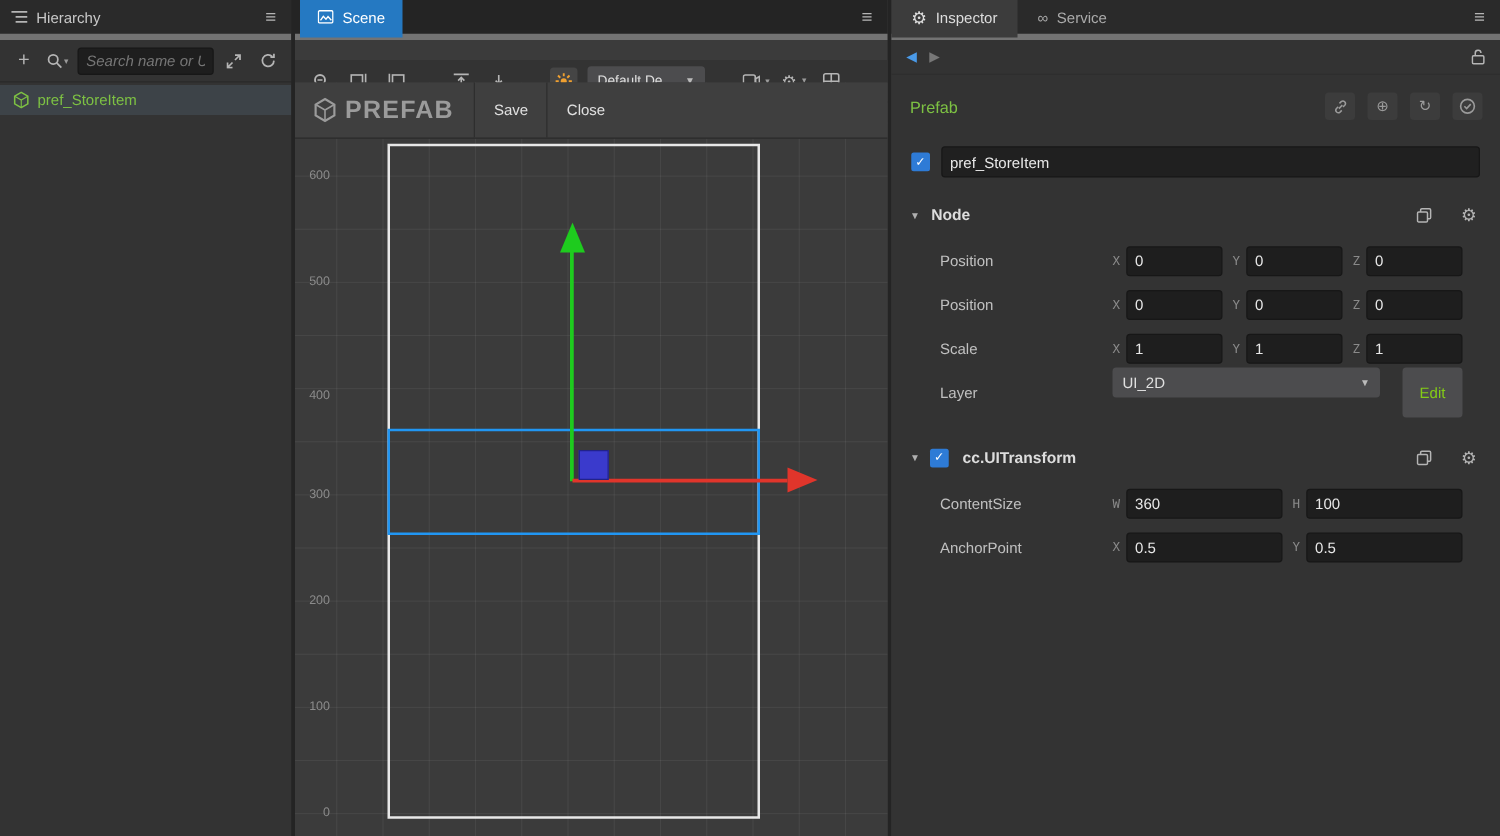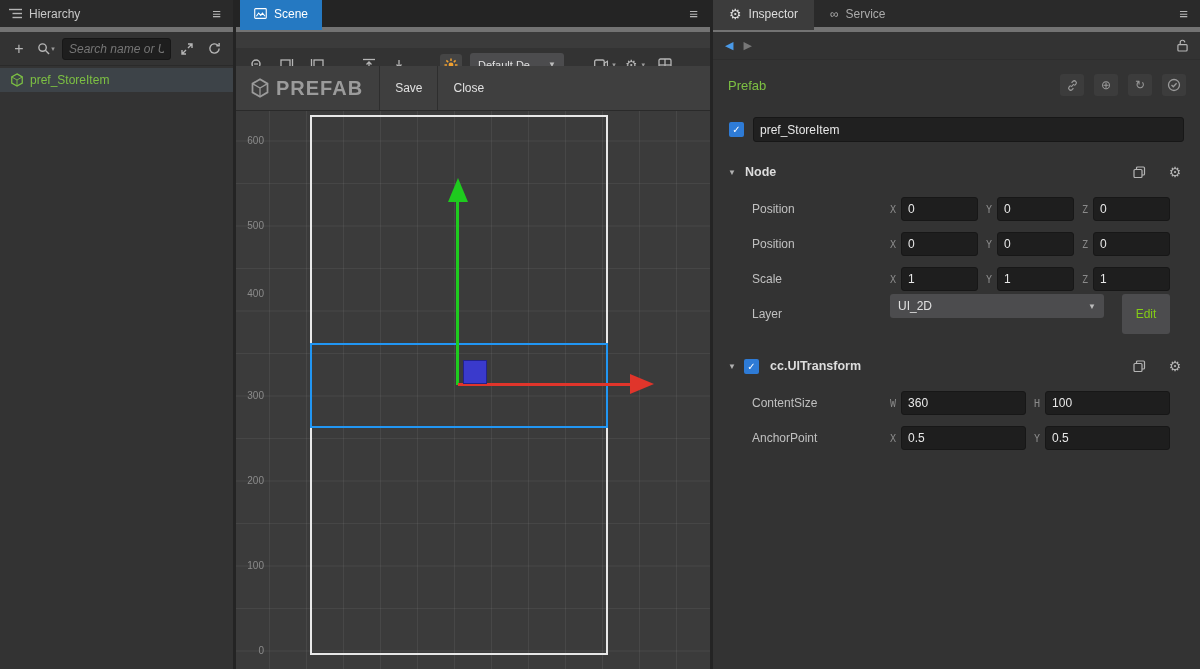--- a/index.html
+++ b/index.html
@@ -312,21 +312,21 @@
           <rect x="1" y="1" width="12" height="12" rx="1.5"></rect>
           <line x1="7" y1="1" x2="7" y2="13"></line>
           <line x1="1" y1="7" x2="13" y2="7"></line>
         </svg>
     </span>
   </div>
 
   <div class="scene-canvas">
     <span class="ruler-label" style="top:69px">600</span>
     <span class="ruler-label" style="top:154px">500</span>
-    <span class="ruler-label" style="top:222px">400</span>
+    <span class="ruler-label" style="top:245px">400</span>
     <span class="ruler-label" style="top:324px">300</span>
     <span class="ruler-label" style="top:409px">200</span>
     <span class="ruler-label" style="top:494px">100</span>
     <span class="ruler-label" style="top:579px">0</span>
 
     <div class="design-frame"></div>
     <div class="selection-frame"></div>
 
     <div class="gizmo-y-line"></div>
     <div class="gizmo-y-head"></div>

